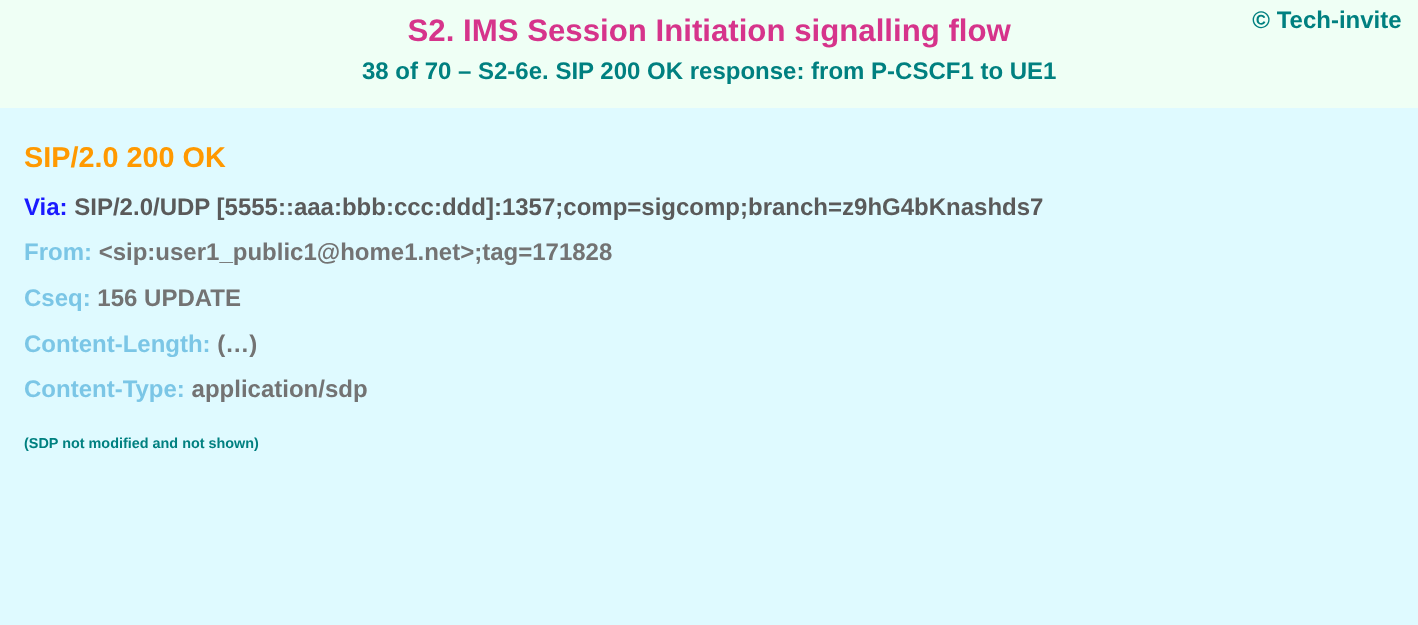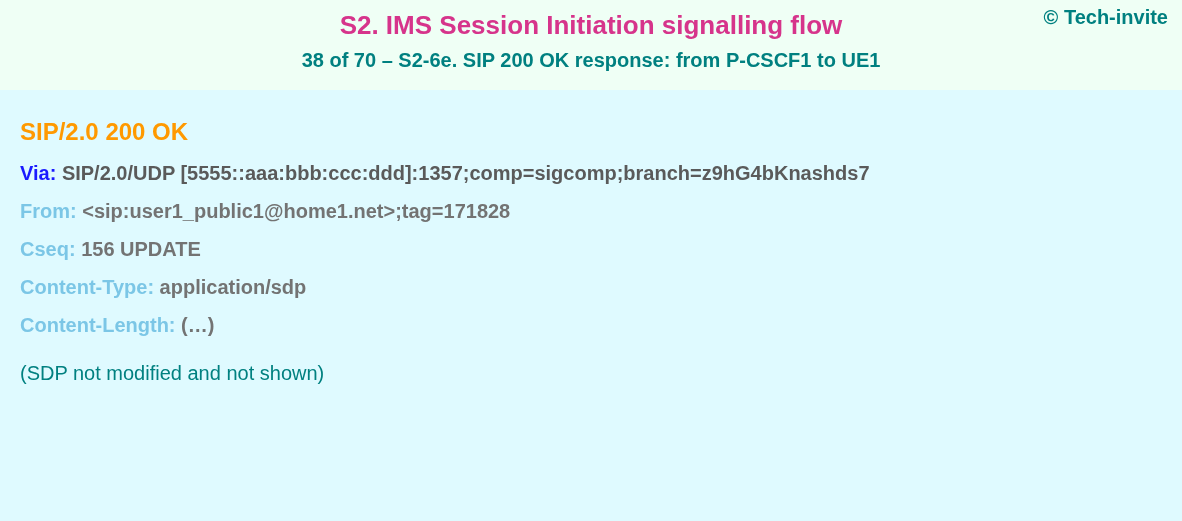--- a/index.html
+++ b/index.html
@@ -50,22 +50,22 @@
     font-weight: bold;
     margin-bottom: 12px;
     line-height: 1.3;
   }
   .hname-primary { color: #1a1aff; }
   .hval-primary { color: #5a5a5a; }
   .hname-dim { color: #7bc6e6; }
   .hval-dim { color: #737373; }
   .note {
     color: #008080;
-    font-size: 20px;
-    font-weight: normal;
+    font-size: 12px;
+    font-weight: bold;
     margin-top: 24px;
   }
 </style>
 </head>
 <body>
 
 <div class="header">
   <div class="copyright">© Tech-invite</div>
   <div class="title">S2. IMS Session Initiation signalling flow</div>
   <div class="subtitle">38 of 70 – S2-6e. SIP 200 OK response: from P-CSCF1 to UE1</div>
@@ -77,20 +77,20 @@
   <div class="hdr-row">
     <span class="hname-primary">Via:</span><span class="hval-primary"> SIP/2.0/UDP [5555::aaa:bbb:ccc:ddd]:1357;comp=sigcomp;branch=z9hG4bKnashds7</span>
   </div>
   <div class="hdr-row">
     <span class="hname-dim">From:</span><span class="hval-dim"> &lt;sip:user1_public1@home1.net&gt;;tag=171828</span>
   </div>
   <div class="hdr-row">
     <span class="hname-dim">Cseq:</span><span class="hval-dim"> 156 UPDATE</span>
   </div>
   <div class="hdr-row">
-    <span class="hname-dim">Content-Type:</span><span class="hval-dim"> application/sdp</span>
+    <span class="hname-dim">Content-Length:</span><span class="hval-dim"> (…)</span>
   </div>
   <div class="hdr-row">
-    <span class="hname-dim">Content-Length:</span><span class="hval-dim"> (…)</span>
+    <span class="hname-dim">Content-Type:</span><span class="hval-dim"> application/sdp</span>
   </div>
 
   <div class="note">(SDP not modified and not shown)</div>
 </div>
 
 </body></html>

